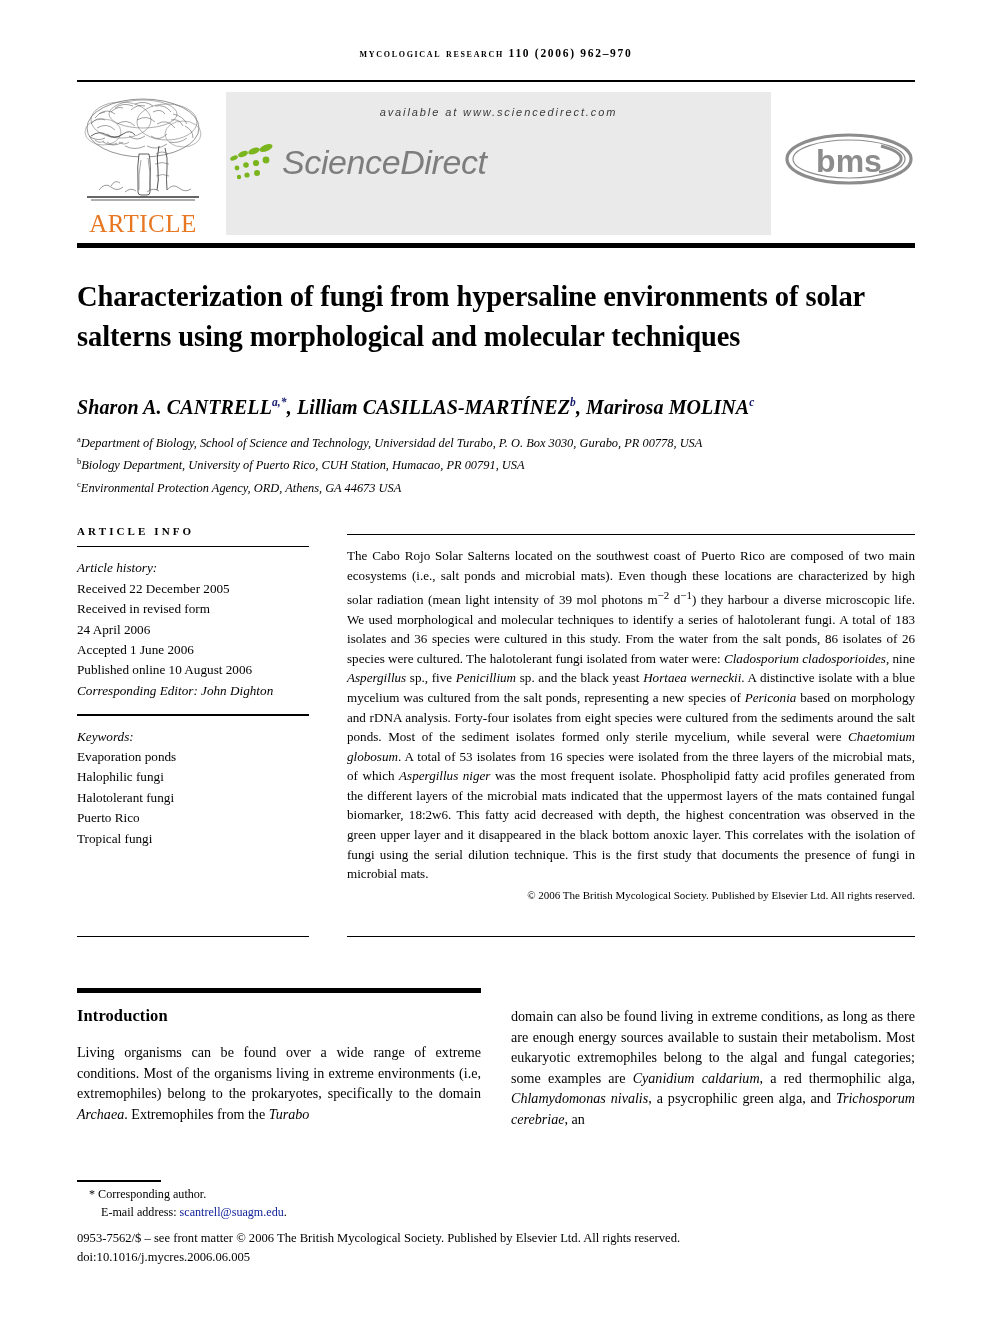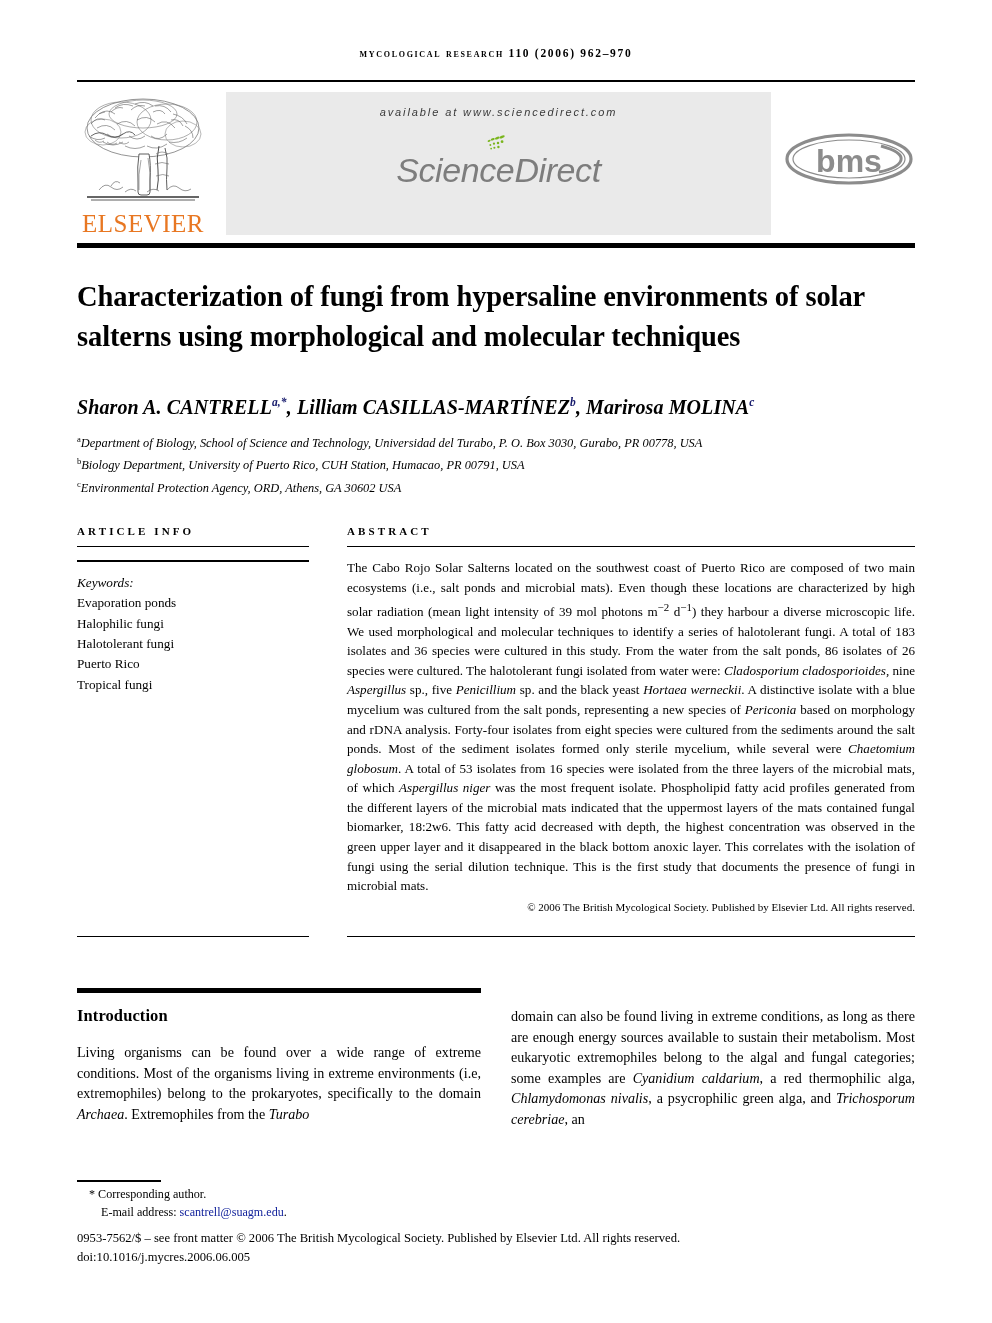--- a/index.html
+++ b/index.html
@@ -92,21 +92,20 @@
     letter-spacing: 1.9px;
     color: #3a3a3a;
   }
   .sd-logo-wrap {
     position: absolute;
     left: 0; top: 42px;
     width: 545px;
     height: 56px;
     display: flex;
     align-items: center;
-    flex-direction: column;
   }
   .sd-leaves {
     width: 50px; height: 42px;
     margin-right: 6px;
   }
   .sd-word {
     font-family: "Liberation Sans", sans-serif;
     font-size: 34px;
     color: #7d7d7d;
     letter-spacing: -0.4px;
@@ -342,21 +341,21 @@
           <g stroke="#555" stroke-width="0.6">
             <path d="M18 96 q6 -8 12 -3 q6 5 12 0 M30 92 q4 -7 9 -3"></path>
             <path d="M86 96 q6 -7 12 -2 q6 5 12 1"></path>
             <path d="M44 98 q6 -5 11 -1 M66 98 q6 -5 12 -1"></path>
           </g>
 
           <path d="M6 103 L118 103" stroke="#333" stroke-width="1.6"></path>
           <path d="M10 106 L114 106" stroke="#333" stroke-width="0.8"></path>
         </g>
       </svg>
-      <div class="elsevier-word">ELSEVIER</div>
+      <div class="elsevier-word">ARTICLE</div>
     </div>
 
     <div class="sd-band">
       <div class="sd-available">available at www.sciencedirect.com</div>
       <div class="sd-logo-wrap">
         <svg class="sd-leaves" viewBox="0 0 50 42">
           <g fill="#7ab51d">
             <ellipse cx="40" cy="7" rx="7" ry="3.2" transform="rotate(-22 40 7)"></ellipse>
             <ellipse cx="28" cy="10" rx="6" ry="3" transform="rotate(-22 28 10)"></ellipse>
             <ellipse cx="17" cy="13" rx="5.2" ry="2.7" transform="rotate(-22 17 13)"></ellipse>
@@ -388,40 +387,48 @@
 
   <div class="authors">Sharon A. CANTRELL<sup class="star">a,</sup><sup class="star">*</sup>, Lilliam CASILLAS-MARTÍNEZ<sup>b</sup>, Marirosa MOLINA<sup>c</sup></div>
   <div class="affils">
     <div>
       <sup>a</sup><span>Department of Biology, School of Science and Technology, Universidad del Turabo, P. O. Box 3030, Gurabo, PR 00778, USA</span>
     </div>
     <div>
       <sup>b</sup><span>Biology Department, University of Puerto Rico, CUH Station, Humacao, PR 00791, USA</span>
     </div>
     <div>
-      <sup>c</sup><span>Environmental Protection Agency, ORD, Athens, GA 30602 USA</span>
+      <sup>c</sup><span>Environmental Protection Agency, ORD, Athens, GA 44673 USA</span>
     </div>
   </div>
 
   <div class="col-info">
     <div class="sec-head">ARTICLE INFO</div>
     <div class="rule-col"></div>
+    <div class="info-block">
+      <div class="ital">Article history:</div>
+      <div>Received 22 December 2005</div>
+      <div>Received in revised form</div>
+      <div>24 April 2006</div>
+      <div>Accepted 1 June 2006</div>
+      <div>Published online 10 August 2006</div>
+      <div class="ital">Corresponding Editor: John Dighton</div>
+    </div>
     <div class="rule-col2"></div>
     <div class="kw-block">
       <div class="kw-title">Keywords:</div>
       <div>Evaporation ponds</div>
       <div>Halophilic fungi</div>
       <div>Halotolerant fungi</div>
       <div>Puerto Rico</div>
       <div>Tropical fungi</div>
     </div>
   </div>
 
   <div class="col-abs">
-    <div class="sec-head">ABSTRACT</div>
     <div class="rule-col"></div>
     <div class="abs-body">The Cabo Rojo Solar Salterns located on the southwest coast of Puerto Rico are composed of two main ecosystems (i.e., salt ponds and microbial mats). Even though these locations are characterized by high solar radiation (mean light intensity of 39 mol photons m<sup>−2</sup> d<sup>−1</sup>) they harbour a diverse microscopic life. We used morphological and molecular techniques to identify a series of halotolerant fungi. A total of 183 isolates and 36 species were cultured in this study. From the water from the salt ponds, 86 isolates of 26 species were cultured. The halotolerant fungi isolated from water were: <i>Cladosporium cladosporioides</i>, nine <i>Aspergillus</i> sp., five <i>Penicillium</i> sp. and the black yeast <i>Hortaea werneckii</i>. A distinctive isolate with a blue mycelium was cultured from the salt ponds, representing a new species of <i>Periconia</i> based on morphology and rDNA analysis. Forty-four isolates from eight species were cultured from the sediments around the salt ponds. Most of the sediment isolates formed only sterile mycelium, while several were <i>Chaetomium globosum</i>. A total of 53 isolates from 16 species were isolated from the three layers of the microbial mats, of which <i>Aspergillus niger</i> was the most frequent isolate. Phospholipid fatty acid profiles generated from the different layers of the microbial mats indicated that the uppermost layers of the mats contained fungal biomarker, 18:2w6. This fatty acid decreased with depth, the highest concentration was observed in the green upper layer and it disappeared in the black bottom anoxic layer. This correlates with the isolation of fungi using the serial dilution technique. This is the first study that documents the presence of fungi in microbial mats.</div>
     <div class="abs-copy">© 2006 The British Mycological Society. Published by Elsevier Ltd. All rights reserved.</div>
   </div>
 
   <div class="rule-close-left"></div>
   <div class="rule-close-right"></div>
 
   <div class="rule-thick-intro"></div>
   <div class="body-left">

